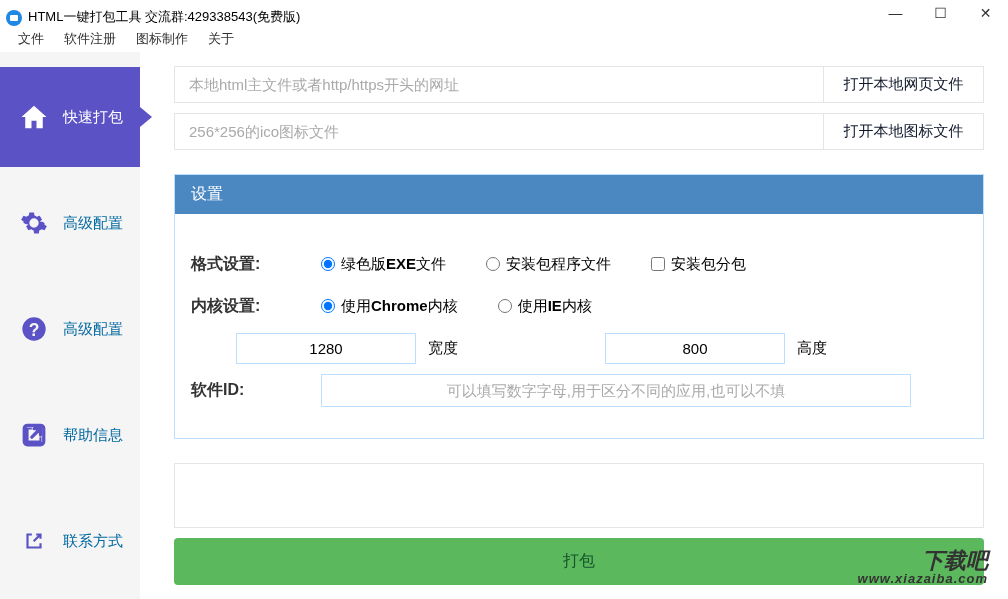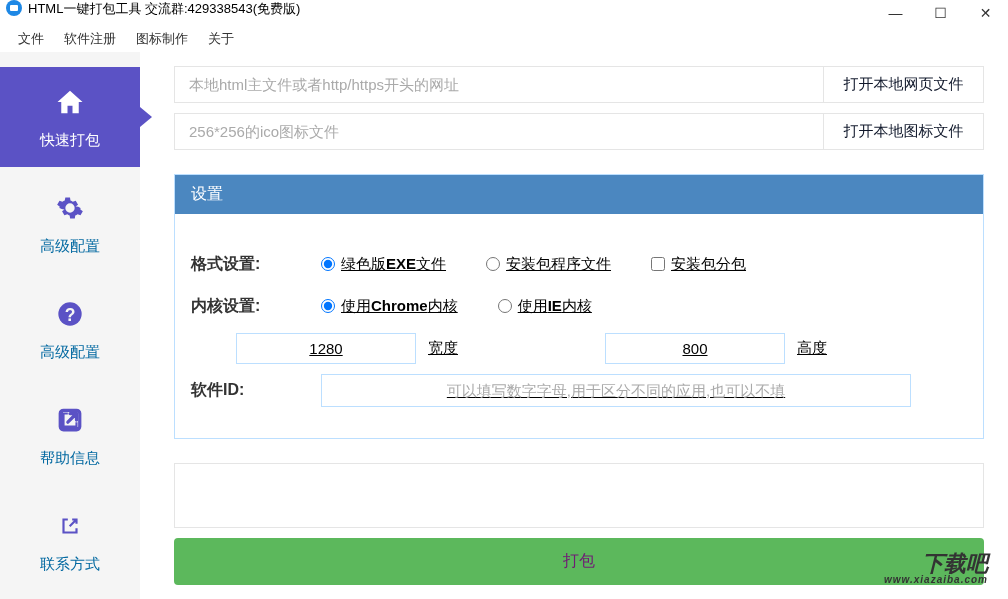--- a/index.html
+++ b/index.html
@@ -1,69 +1,69 @@
 <!DOCTYPE html>
 <html><head>
   <meta charset="utf-8">
   <style>
     * { box-sizing: border-box; margin: 0; padding: 0; font-family: "Microsoft YaHei", Arial, sans-serif; }
     body { width: 1008px; height: 599px; background: #fff; overflow: hidden; position: relative; }
     
-    .titlebar { height: 26px; display: flex; align-items: flex-start; padding-left: 6px; background: #fff; }
+    .titlebar { height: 26px; display: flex; align-items: flex-end; padding-left: 6px; background: #fff; }
     .titlebar-icon { width: 16px; height: 16px; background: #1e88e5; border-radius: 50%; display: flex; align-items: center; justify-content: center; margin-right: 6px; }
     .titlebar-icon::before { content: ""; width: 8px; height: 6px; background: #fff; border-radius: 1px; }
     .titlebar-text { font-size: 13px; color: #000; }
     .window-controls { margin-left: auto; display: flex; }
     .window-controls div { width: 45px; height: 26px; display: flex; align-items: center; justify-content: center; font-size: 14px; color: #333; cursor: pointer; }
     
     .menubar { height: 26px; display: flex; align-items: center; padding-left: 8px; gap: 0; background: #fff; }
     .menubar-item { padding: 3px 10px; font-size: 13px; color: #333; cursor: pointer; }
     
     .main { display: flex; height: calc(599px - 52px); }
     
     .sidebar { width: 140px; background: #f5f5f5; display: flex; flex-direction: column; padding-top: 15px; }
-    .sidebar-item { height: 100px; display: flex; flex-direction: column; align-items: center; justify-content: center; gap: 12px; color: #5a5a8f; position: relative; cursor: pointer; margin-bottom: 6px; }
+    .sidebar-item { height: 100px; display: flex; flex-direction: row; align-items: center; justify-content: center; gap: 12px; color: #5a5a8f; position: relative; cursor: pointer; margin-bottom: 6px; }
     .sidebar-item.active { background: #5b52c5; color: #fff; }
     .sidebar-item.active::after { content: ""; position: absolute; right: -12px; top: 50%; transform: translateY(-50%); border-left: 12px solid #5b52c5; border-top: 10px solid transparent; border-bottom: 10px solid transparent; }
     .sidebar-item .icon { width: 34px; height: 34px; display: flex; align-items: center; justify-content: center; }
     .sidebar-item .label { font-size: 15px; }
     .sidebar-item:not(.active) .label { color: #0369a1; }
     
     .content { flex: 1; padding: 14px 24px 14px 34px; display: flex; flex-direction: column; gap: 10px; }
     
     .input-row { display: flex; border: 1px solid #e5e5e5; }
     .input-row input { flex: 1; border: none; padding: 9px 14px; font-size: 15px; color: #333; outline: none; }
     .input-row input::placeholder { color: #aaa; }
     .input-row .btn { width: 160px; border-left: 1px solid #e5e5e5; display: flex; align-items: center; justify-content: center; font-size: 15px; color: #0f172a; cursor: pointer; background: #fff; }
     
     .panel { border: 1px solid #bcdfff; margin-top: 14px; }
     .panel-header { background: #4b87c0; color: #fff; padding: 9px 16px; font-size: 16px; }
     .panel-body { padding: 32px 16px 24px; }
     
     .form-row { display: flex; align-items: center; min-height: 36px; margin-bottom: 6px; }
     .form-label { width: 130px; font-size: 16px; font-weight: bold; color: #333; }
-    .form-controls { flex: 1; display: flex; align-items: center; gap: 40px; flex-wrap: wrap; text-decoration: underline; }
+    .form-controls { flex: 1; display: flex; align-items: center; gap: 40px; flex-wrap: wrap; }
     
     .radio-opt, .check-opt { display: flex; align-items: center; gap: 6px; font-size: 15px; cursor: pointer; }
     .radio-opt input, .check-opt input { width: 14px; height: 14px; cursor: pointer; }
     .radio-opt .bold { font-weight: bold; }
     
     .dim-group { display: flex; align-items: center; gap: 12px; }
     .dim-input { width: 180px; border: 1px solid #bcdfff; padding: 6px; text-align: center; font-size: 15px; outline: none; margin-left: 45px; }
     .dim-label { font-size: 15px; }
     
     .id-input { width: 590px; border: 1px solid #bcdfff; padding: 7px; text-align: center; font-size: 15px; outline: none; }
     .id-input::placeholder { color: #aaa; }
     
     .log-panel { border: 1px solid #e5e5e5; height: 90px; margin-top: 14px; }
     
-    .pack-btn { background: #5cb85c; color: #701a75; border: none; padding: 13px; font-size: 16px; border-radius: 4px; cursor: pointer; margin-top: auto; text-align: center; }
+    .pack-btn { background: #5cb85c; color: #14532d; border: none; padding: 13px; font-size: 16px; border-radius: 4px; cursor: pointer; margin-top: auto; text-align: center; }
     
     .watermark { position: absolute; right: 20px; bottom: 14px; font-size: 22px; font-weight: bold; color: #333; font-style: italic; text-align: right; line-height: 1; }
-    .watermark .sub { font-size: 10px; letter-spacing: 1px; text-align: center; }
+    .watermark .sub { font-size: 13px; letter-spacing: 1px; text-align: center; }
   </style>
 </head>
 <body>
 
 <div class="titlebar">
   <div class="titlebar-icon"></div>
   <div class="titlebar-text">HTML一键打包工具 交流群:429338543(免费版)</div>
   <div class="window-controls">
     <div>—</div>
     <div>☐</div>

